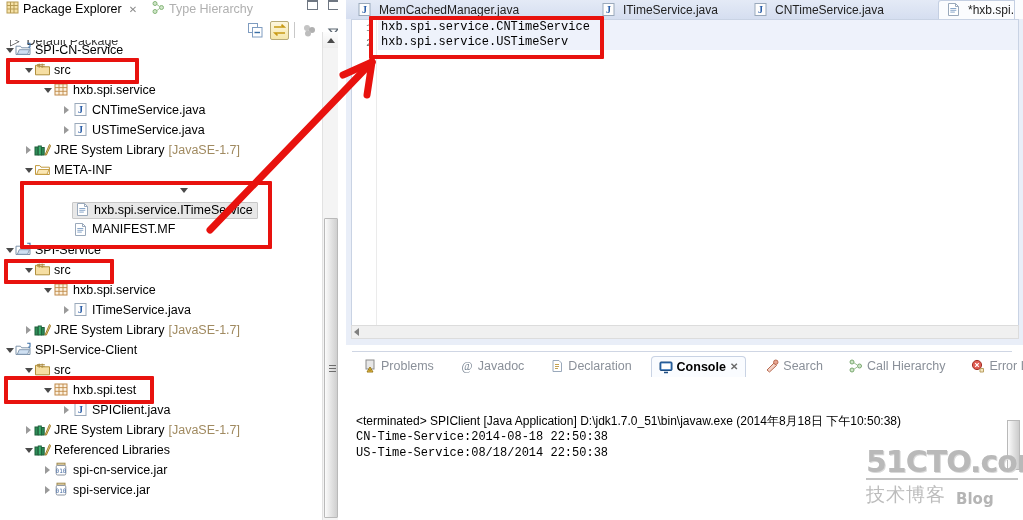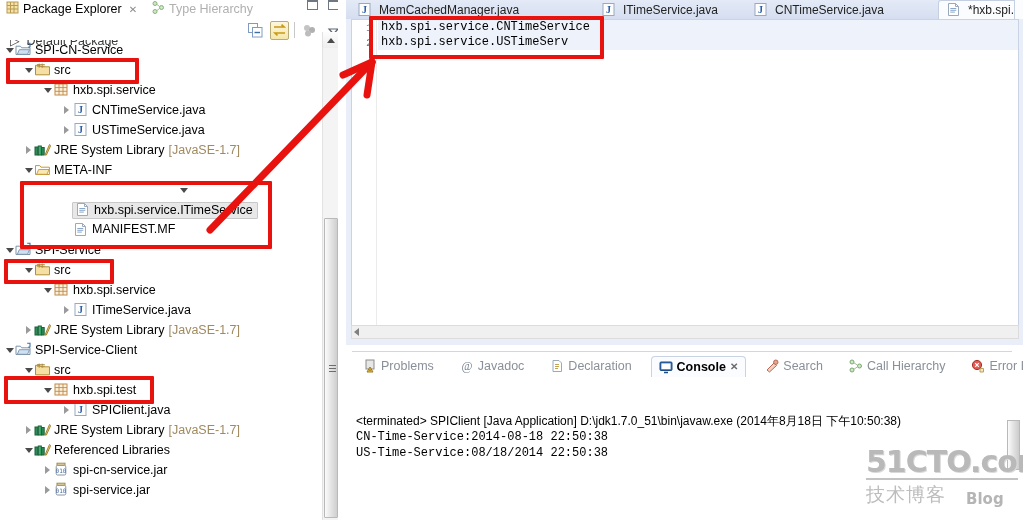--- a/index.html
+++ b/index.html
@@ -371,21 +371,21 @@
     font-size: 30px;
     color: #b9b9b9;
     letter-spacing: -1px;
     line-height: 30px;
     text-shadow: 1px 1px 0 #d9d9d9;
   }
   #wm-rule {
     width: 152px; height: 2px; background: #c3c3c3; margin-top: 1px;
   }
   #wm-bottom {
-    display: flex; align-items: flex-end; gap: 20px; margin-top: 2px;
+    display: flex; align-items: flex-end; gap: 10px; margin-top: 2px;
   }
   #wm-cn {
     font-family: "DejaVu Sans", sans-serif;
     font-size: 19px; color: #bdbdbd; letter-spacing: 1px;
   }
   #wm-blog {
     font-family: "DejaVu Sans", sans-serif;
     font-weight: bold; font-size: 15px; color: #b5b5b5;
   }
 </style>

